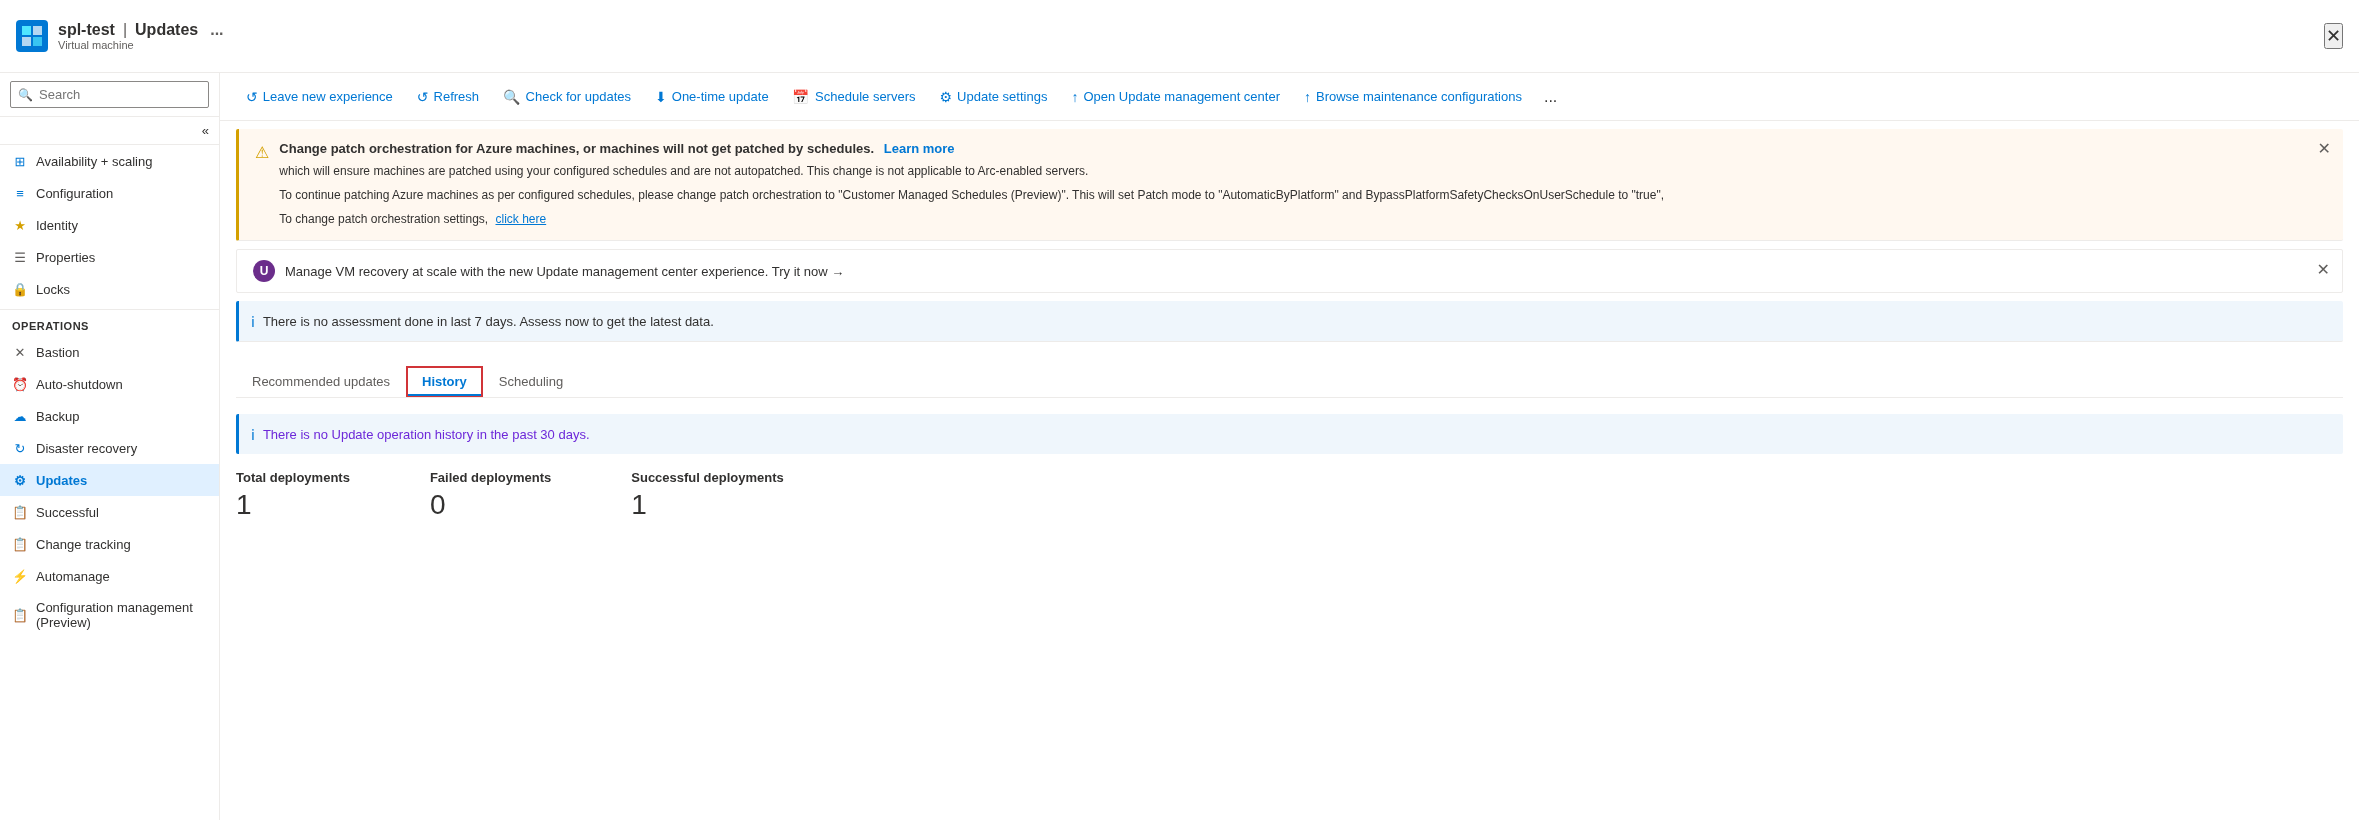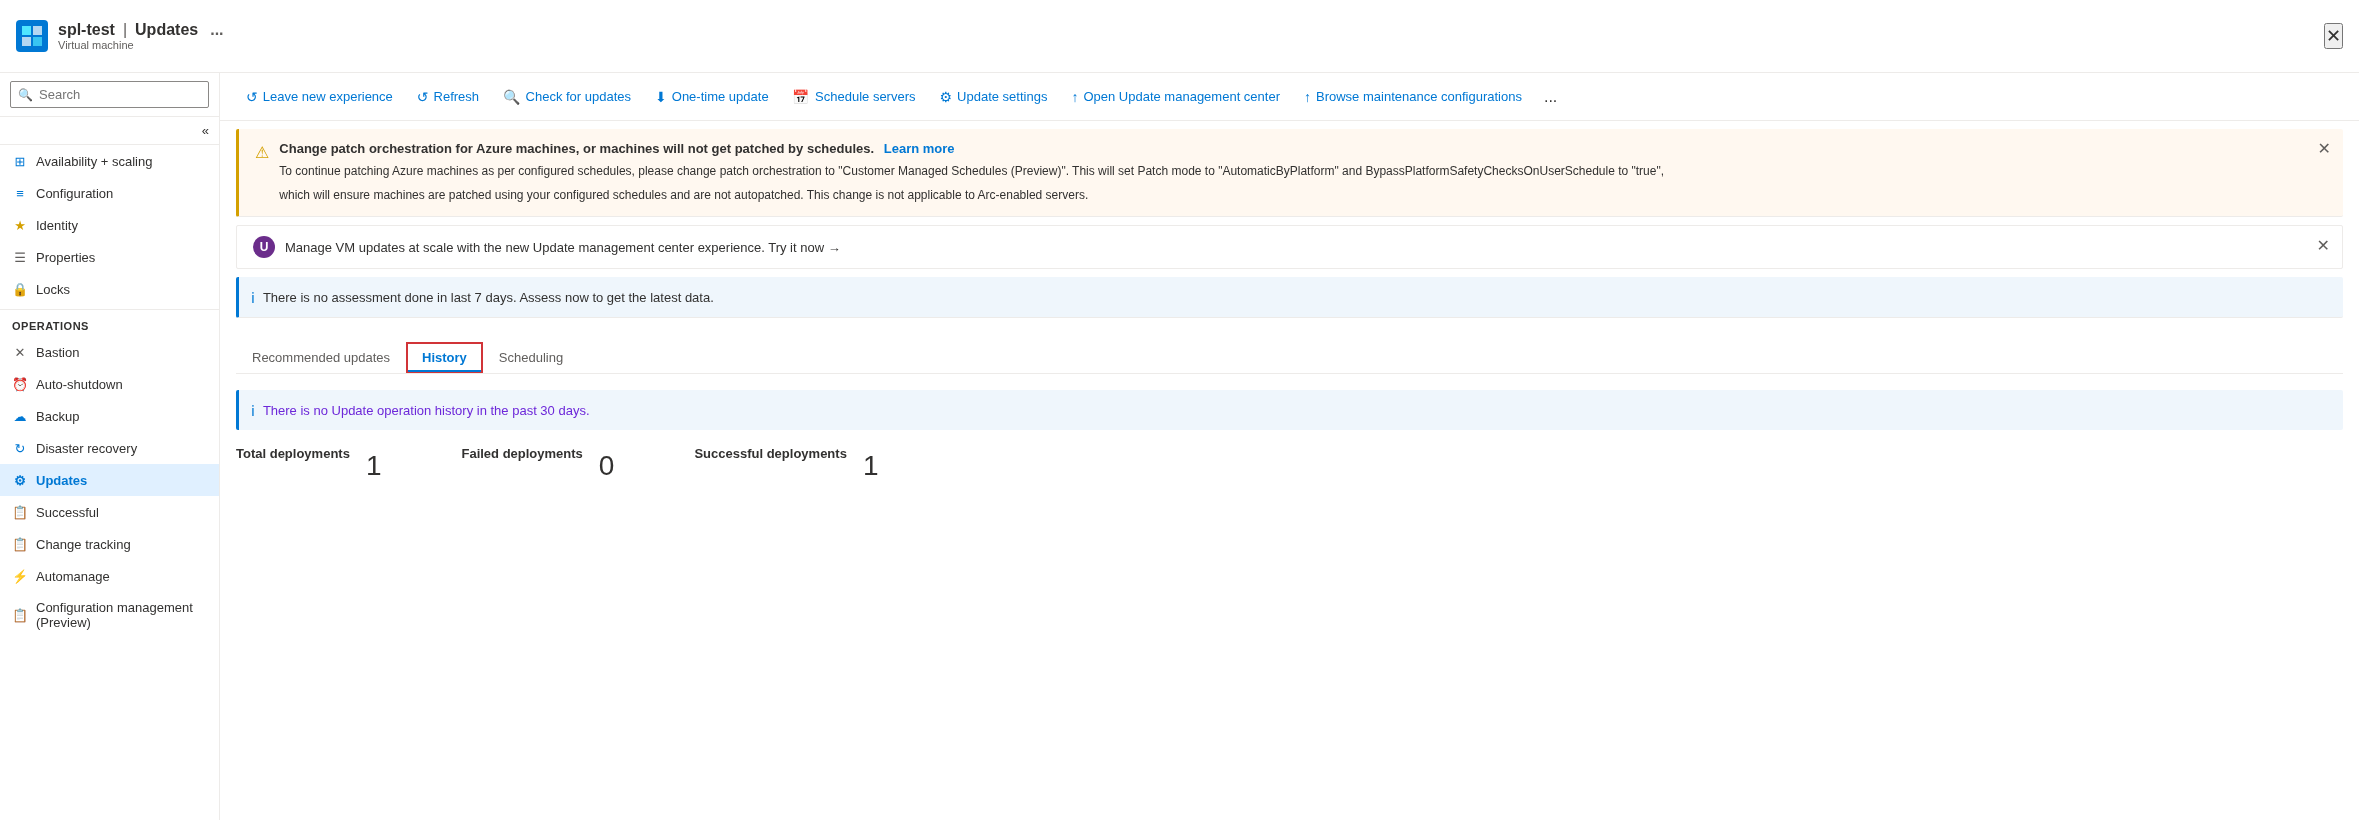--- a/index.html
+++ b/index.html
@@ -66,21 +66,21 @@
     .tab { padding: 8px 16px; cursor: pointer; font-size: 13px; color: #605e5c; border: none; background: transparent; position: relative; white-space: nowrap; }
     .tab.active { color: #0078d4; font-weight: 600; border: 2px solid #d13438; }
     .tab.active::after { content: ''; position: absolute; bottom: -1px; left: 0; right: 0; height: 2px; background: #0078d4; }
 
     
     .stats-section { padding: 16px; }
     .no-history-banner { display: flex; align-items: center; padding: 10px 12px; background: #dff6dd; border-radius: 2px; margin-bottom: 16px; }
     .no-history-banner .nh-icon { color: #0078d4; margin-right: 8px; font-size: 15px; }
     .no-history-banner .nh-text { font-size: 13px; color: #6d28d9; }
     .stats-row { display: flex; gap: 80px; margin-top: 8px; }
-    .stat-item { display: flex; flex-direction: row; gap: 16px; }
+    .stat-item { display: flex; flex-direction: column; }
     .stat-label { font-size: 13px; font-weight: 600; color: #323130; }
     .stat-value { font-size: 28px; font-weight: 300; color: #323130; margin-top: 4px; }
 
     
     ::-webkit-scrollbar { width: 6px; }
     ::-webkit-scrollbar-track { background: #f1f1f1; }
     ::-webkit-scrollbar-thumb { background: #c8c6c4; border-radius: 3px; }
 
     
     .icon-blue { color: #0078d4; }
@@ -229,31 +229,35 @@
 
     <div class="content">
 
       <div class="alert-banner" style="background: #fff8f0; border-left: 3px solid #d4a000; margin: 8px 16px; border-radius: 2px;">
         <span class="alert-icon" style="color:#d4a000;">⚠</span>
         <div class="alert-content">
           <div class="alert-title">
             <span>Change patch orchestration for Azure machines, or machines will not get patched by schedules.</span>
             <a href="#" style="margin-left:6px; color:#0078d4;">Learn more</a>
           </div>
+          <div class="alert-body">which will ensure machines are patched using your configured schedules and are not autopatched. This change is not applicable to Arc-enabled servers.</div>
           <div class="alert-body">To continue patching Azure machines as per configured schedules, please change patch orchestration to "Customer Managed Schedules (Preview)". This will set Patch mode to "AutomaticByPlatform" and BypassPlatformSafetyChecksOnUserSchedule to "true",</div>
-          <div class="alert-body">which will ensure machines are patched using your configured schedules and are not autopatched. This change is not applicable to Arc-enabled servers.</div>
+          <div class="alert-body">
+            <span>To change patch orchestration settings,</span>
+            <a href="#" style="color:#0078d4; margin-left:4px;">click here</a>
+          </div>
         </div>
         <button class="close-btn">✕</button>
       </div>
 
       <div class="promo-banner" style="margin: 4px 16px; border: 1px solid #edebe9; border-radius: 2px;">
         <div class="promo-icon">
           <span style="color:white; font-size:12px; font-weight:bold;">U</span>
         </div>
-        <span class="promo-text">Manage VM updates at scale with the new Update management center experience. Try it now →</span>
+        <span class="promo-text">Manage VM recovery at scale with the new Update management center experience. Try it now →</span>
         <button class="close-btn">✕</button>
       </div>
 
       <div class="info-banner" style="background:#eff6fc; border-left: 3px solid #0078d4; margin: 8px 16px; border-radius:2px; padding: 10px 12px;">
         <span class="info-icon" style="color:#0078d4;">ℹ</span>
         <span class="info-text">There is no assessment done in last 7 days. Assess now to get the latest data.</span>
       </div>
 
       <div class="tabs-section">
         <div class="tabs">

